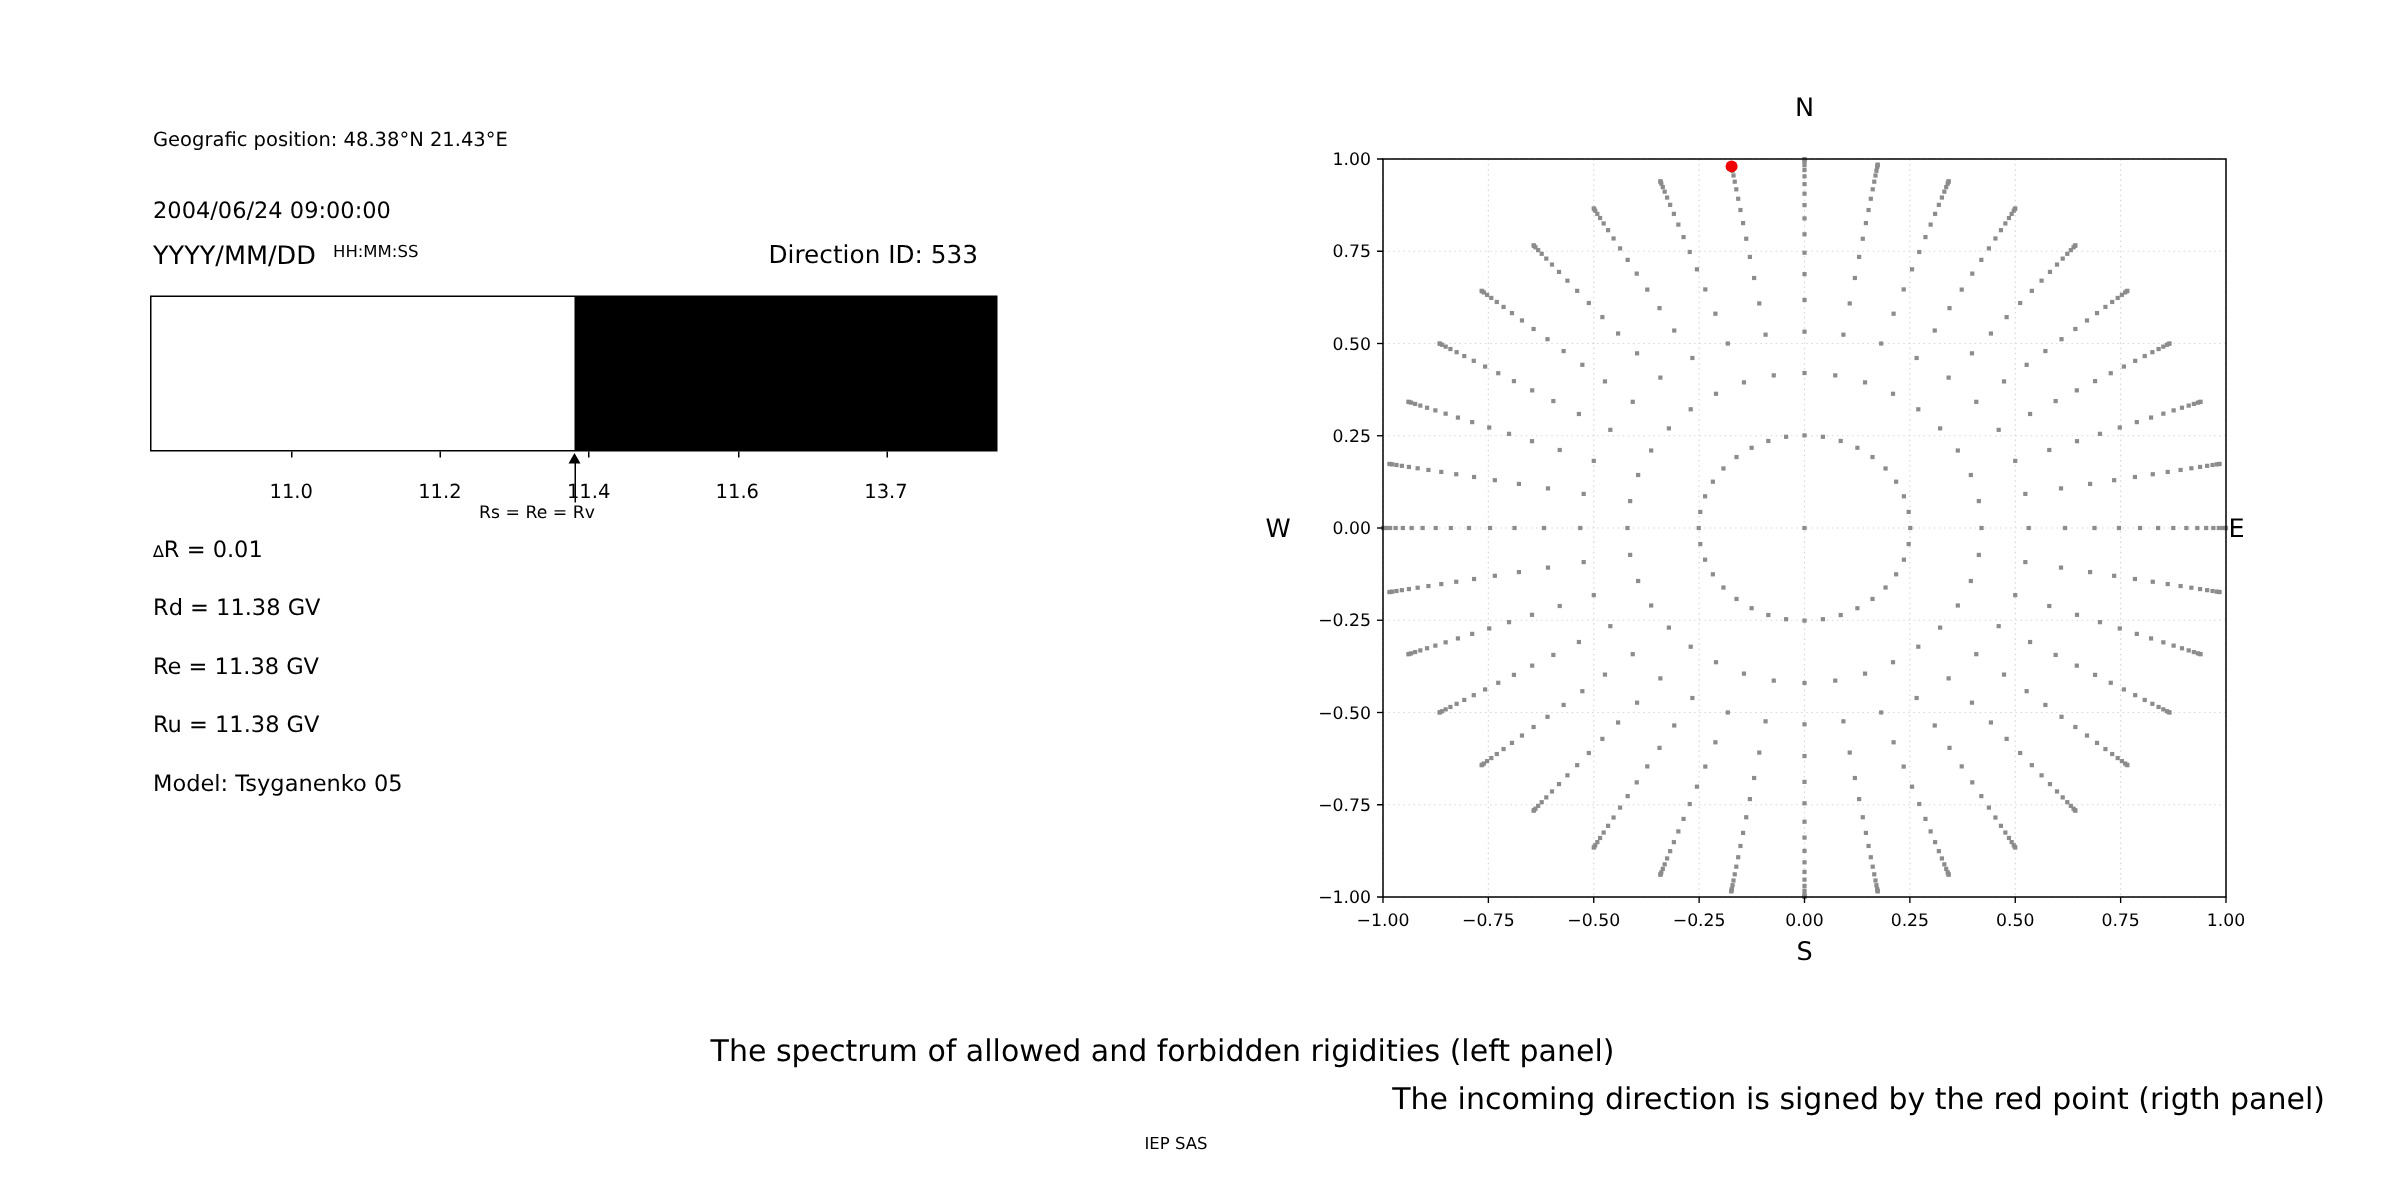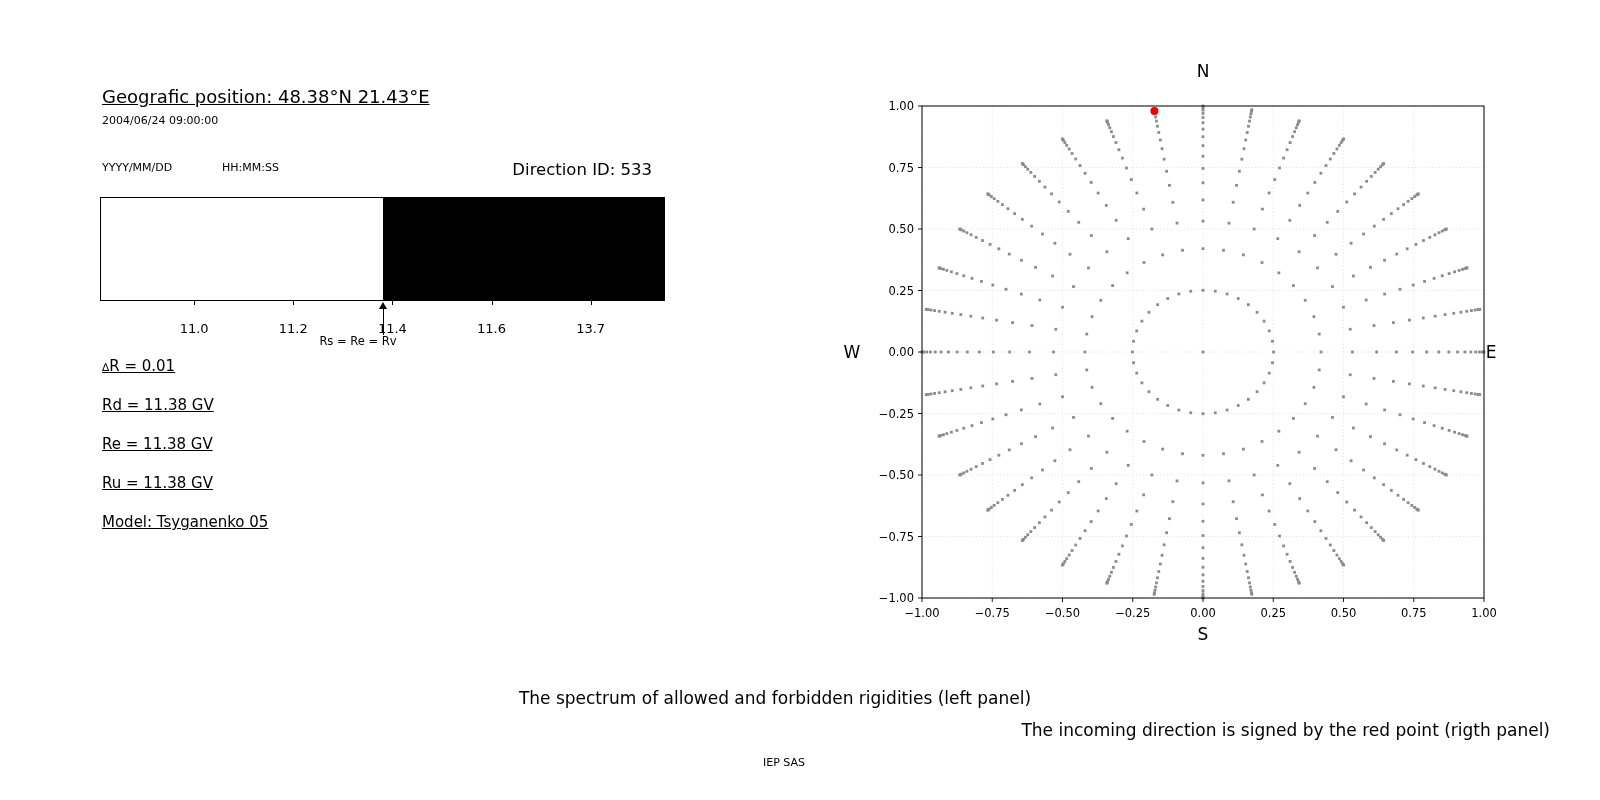--- a/index.html
+++ b/index.html
@@ -1,47 +1,47 @@
 <!DOCTYPE html>
 <html><head>
 <meta charset="utf-8">
 <style>
   html,body{margin:0;padding:0;background:#ffffff;}
   .canvas{position:relative;width:1600px;height:800px;background:#ffffff;
           font-family:"DejaVu Sans",sans-serif;color:#000;overflow:hidden;}
   .abs{position:absolute;}
   
-  .t-geo{left:102px;top:86px;font-size:18px;text-decoration:underline;}
-  .t-date{left:102px;top:114px;font-size:11px;}
-  .t-fmt-date{left:102px;top:161px;font-size:11px;}
+  .t-geo{left:102px;top:86px;font-size:13px;}
+  .t-date{left:102px;top:131px;font-size:15px;}
+  .t-fmt-date{left:102px;top:161px;font-size:17px;}
   .t-fmt-time{left:222px;top:161px;font-size:11px;}
   .t-dirid{left:100px;top:160px;width:552px;text-align:right;font-size:16.5px;}
   
   .spec-bar{left:100px;top:197px;width:565px;height:104px;background:#ffffff;
             border:1px solid #000;box-sizing:border-box;}
   .spec-forbidden{position:absolute;top:0;right:0;height:100%;}
   .spec-ticks{left:100px;top:301px;width:565px;height:40px;}
   .spec-tick{position:absolute;top:0;width:1px;height:4px;background:#000;}
   .spec-tick-label{position:absolute;top:20px;transform:translateX(-50%);font-size:13px;}
   .arrow-wrap{top:301px;width:1px;}
   .arrow-line{position:absolute;left:0;top:7px;width:1px;height:27px;background:#000;}
   .arrow-head{position:absolute;left:-3.5px;top:1px;width:0;height:0;
               border-left:4px solid transparent;border-right:4px solid transparent;
               border-bottom:7px solid #000;}
   .arrow-label{top:334px;transform:translateX(-50%);font-size:11.5px;white-space:nowrap;}
   
-  .info{left:102px;font-size:15px;white-space:nowrap;text-decoration:underline;}
+  .info{left:102px;font-size:15px;white-space:nowrap;}
   .info-right{left:100px;width:552px;text-align:right;font-size:15px;white-space:nowrap;}
   .row1{top:357px;} .row2{top:396px;} .row3{top:435px;} .row4{top:474px;} .row5{top:513px;}
   .delta-lead::first-letter{font-size:0.72em;}
   .greek-lead::first-letter{font-family:"DejaVu Serif",serif;font-size:0.95em;}
   
   .plot-svg{left:830px;top:40px;}
   
-  .cap{left:0;width:1550px;text-align:center;font-size:17px;}
+  .cap{left:0;width:1550px;text-align:center;font-size:20px;}
   .cap1{top:688px;} .cap2{top:720px;text-align:right;}
   .credit{left:0;width:1568px;top:756px;text-align:center;font-size:11px;}
 </style>
 </head>
 <body>
 
 <div class="canvas">
 
   <div class="abs t-geo">Geografic position: 48.38°N 21.43°E</div>
   <div class="abs t-date">2004/06/24 09:00:00</div>

